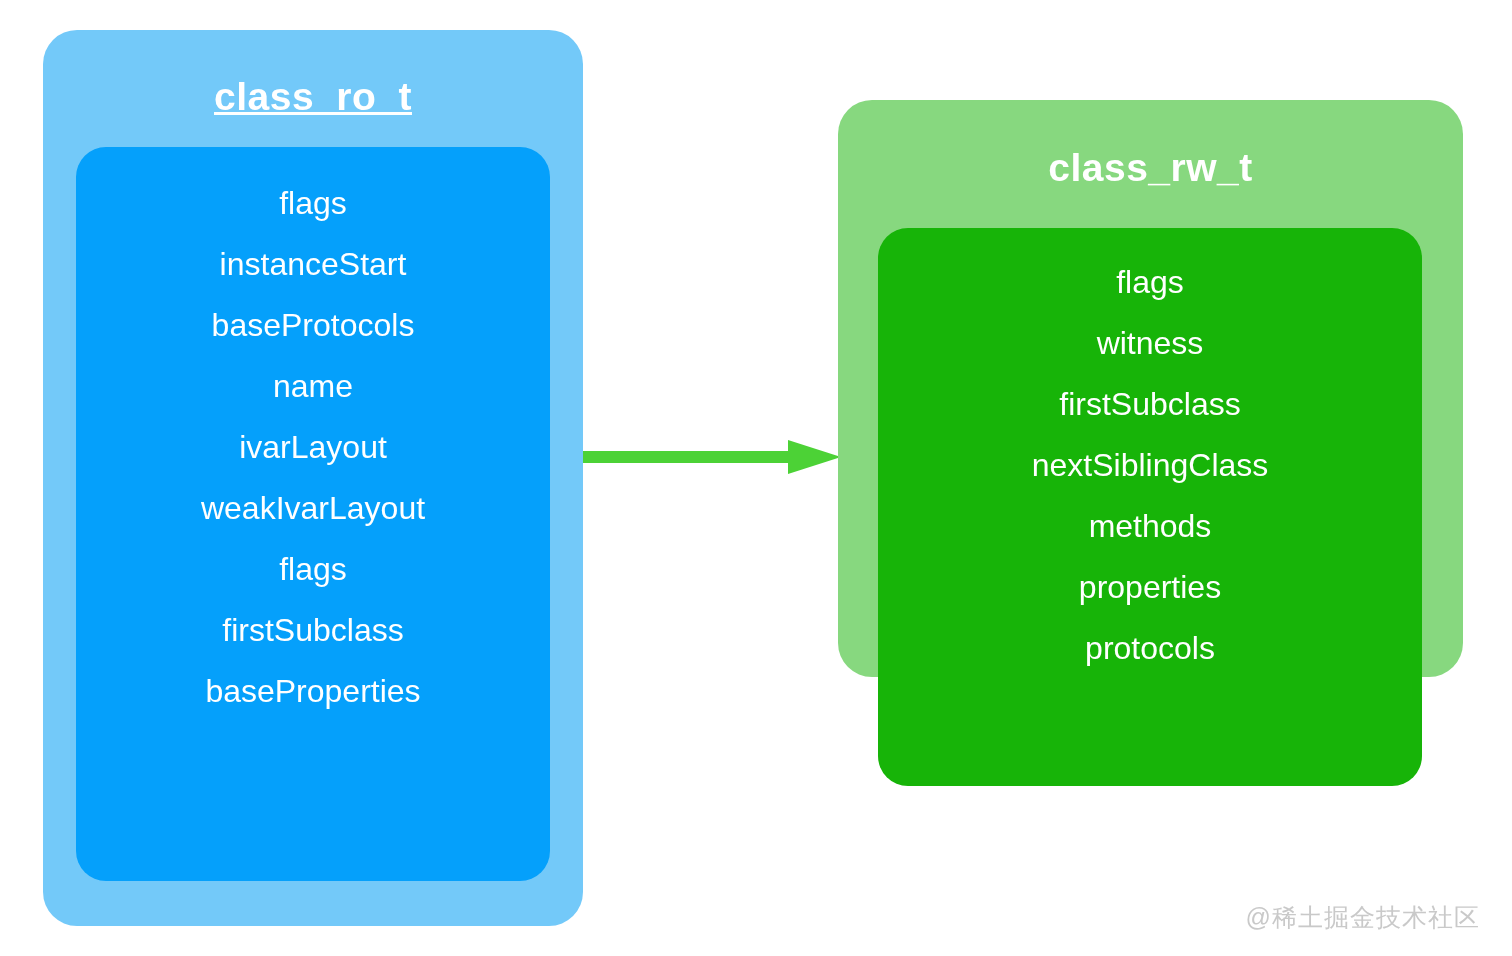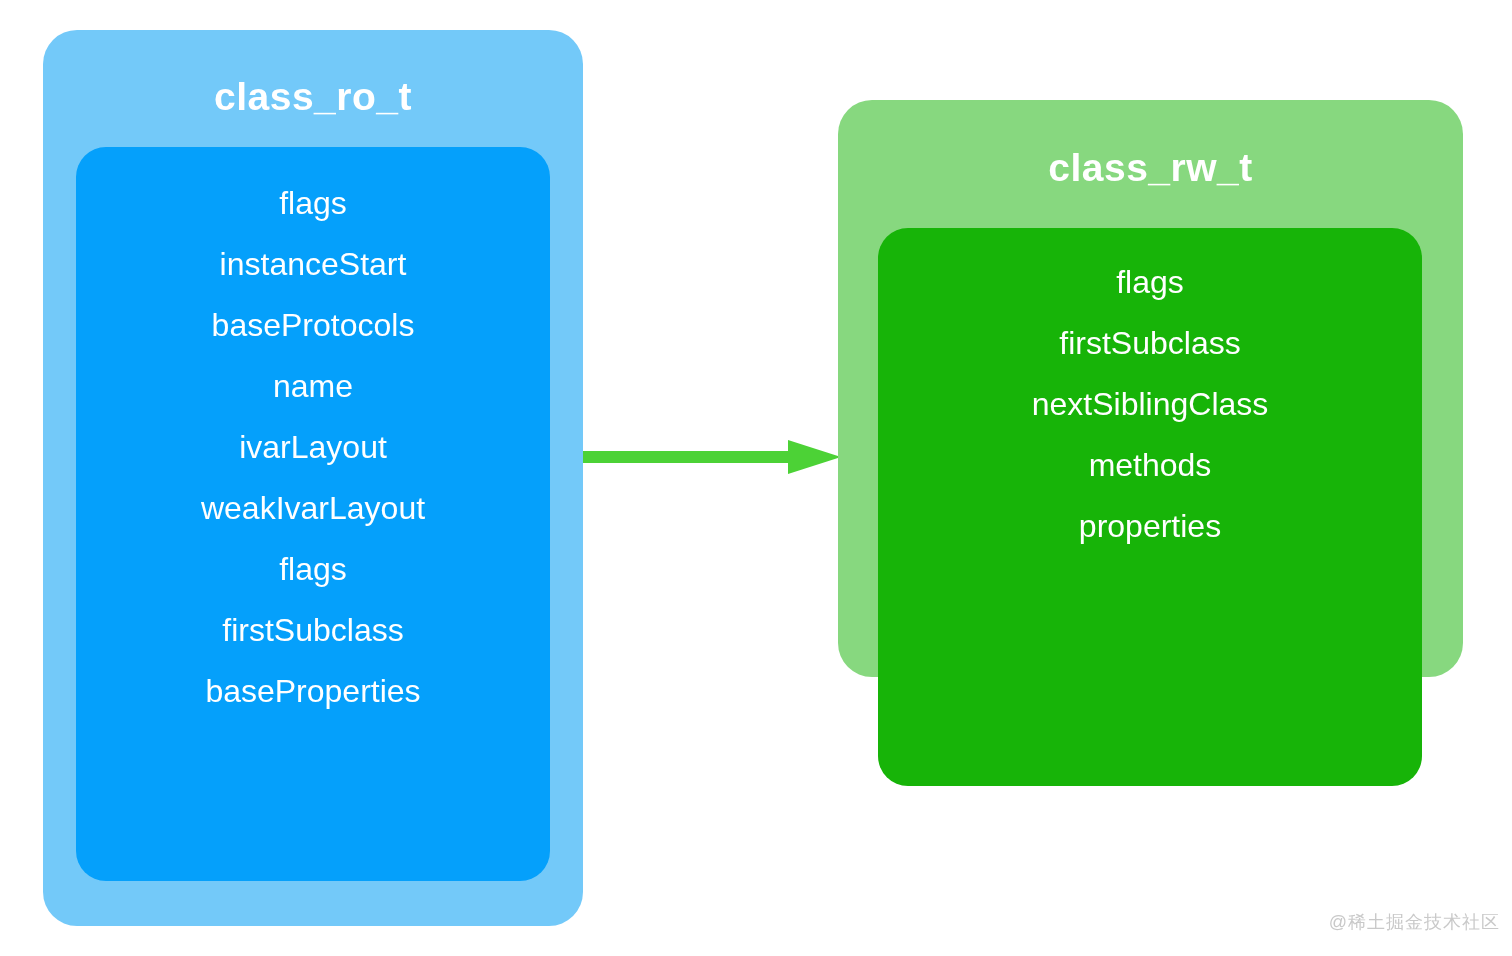--- a/index.html
+++ b/index.html
@@ -62,20 +62,21 @@
   
   #ro-outer {
     left: 43px;
     top: 30px;
     width: 540px;
     height: 896px;
     background: #73C9F9;
   }
   #ro-title {
     margin-top: 47px;
+    text-decoration: underline;
   }
   #ro-inner {
     left: 33px;
     top: 117px;
     width: 474px;
     height: 734px;
     background: #05A0FB;
   }
   #ro-inner .field-list { margin-top: 26px; }
 
@@ -104,23 +105,23 @@
     position: absolute;
     left: 583px;
     top: 438px;
     width: 258px;
     height: 38px;
   }
 
   
   .watermark {
     position: absolute;
-    right: 12px;
+    right: 32px;
     bottom: 22px;
-    font-size: 18px;
+    font-size: 25px;
     color: #c9c9c9;
     letter-spacing: 1px;
     white-space: nowrap;
     user-select: none;
   }
 </style>
 </head>
 <body>
 
 <div class="canvas">
@@ -147,23 +148,25 @@
       <rect x="0" y="13" width="215" height="12" fill="#4CD236"></rect>
       <polygon points="205,2 258,19 205,36" fill="#4CD236"></polygon>
     </svg>
   </div>
 
   <div class="outer-card" id="rw-outer">
     <div class="card-title" id="rw-title">class_rw_t</div>
     <div class="inner-card" id="rw-inner">
       <ul class="field-list">
         <li class="field-item">flags</li>
+        <li class="field-item">witness</li>
         <li class="field-item">firstSubclass</li>
         <li class="field-item">nextSiblingClass</li>
         <li class="field-item">methods</li>
         <li class="field-item">properties</li>
+        <li class="field-item">protocols</li>
       </ul>
     </div>
   </div>
 
   <div class="watermark">@稀土掘金技术社区</div>
 
 </div>
 
 </body></html>

